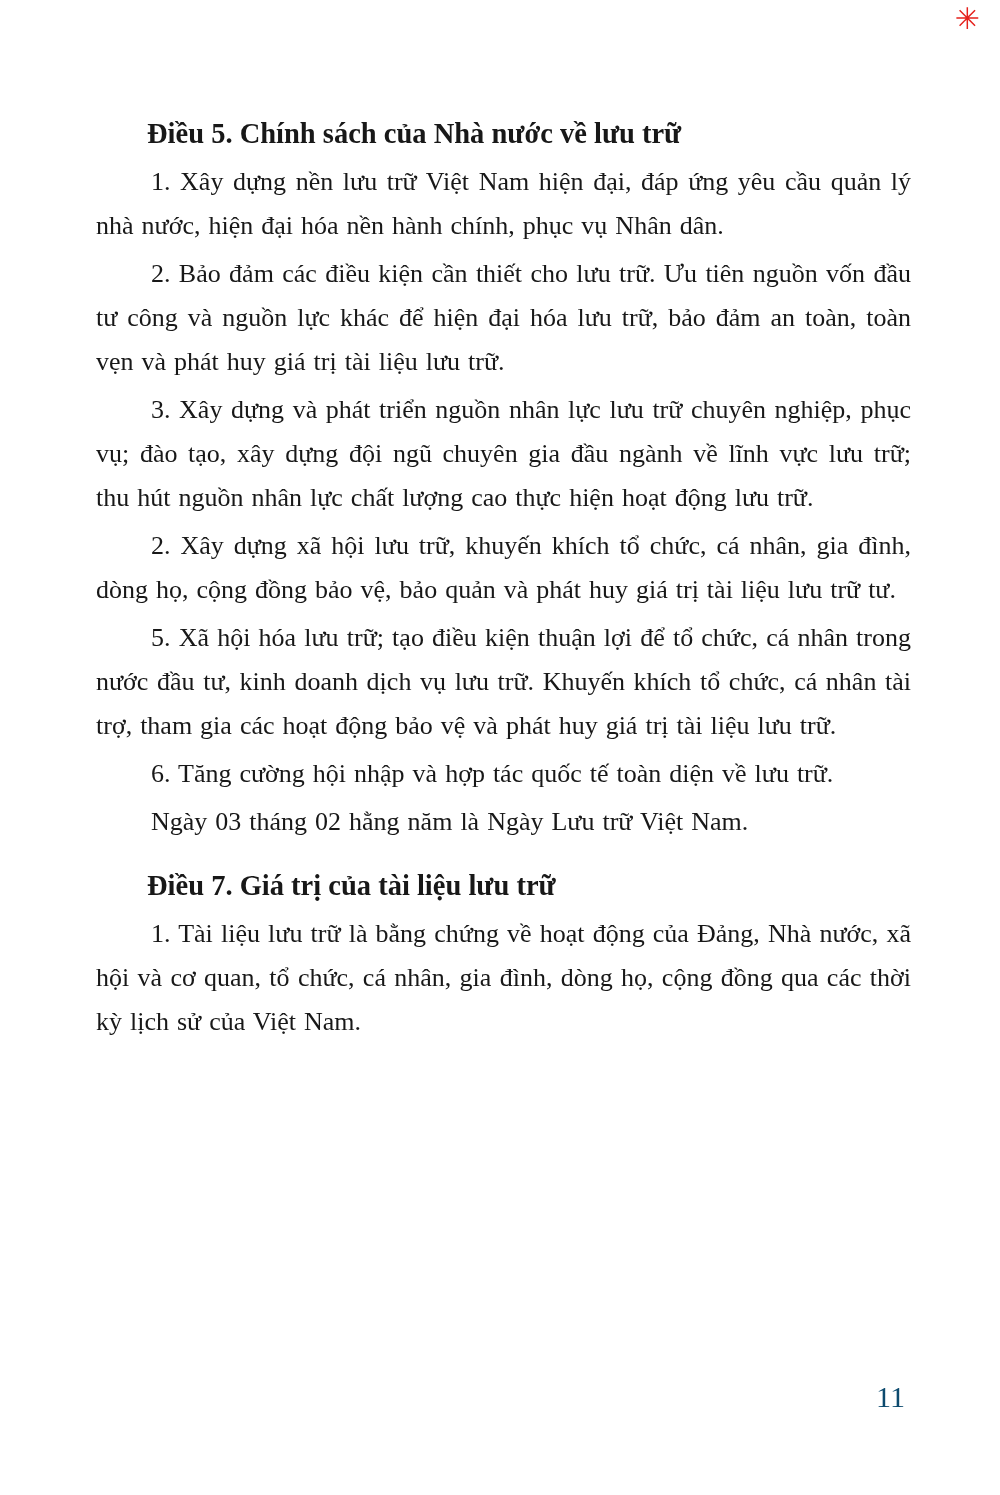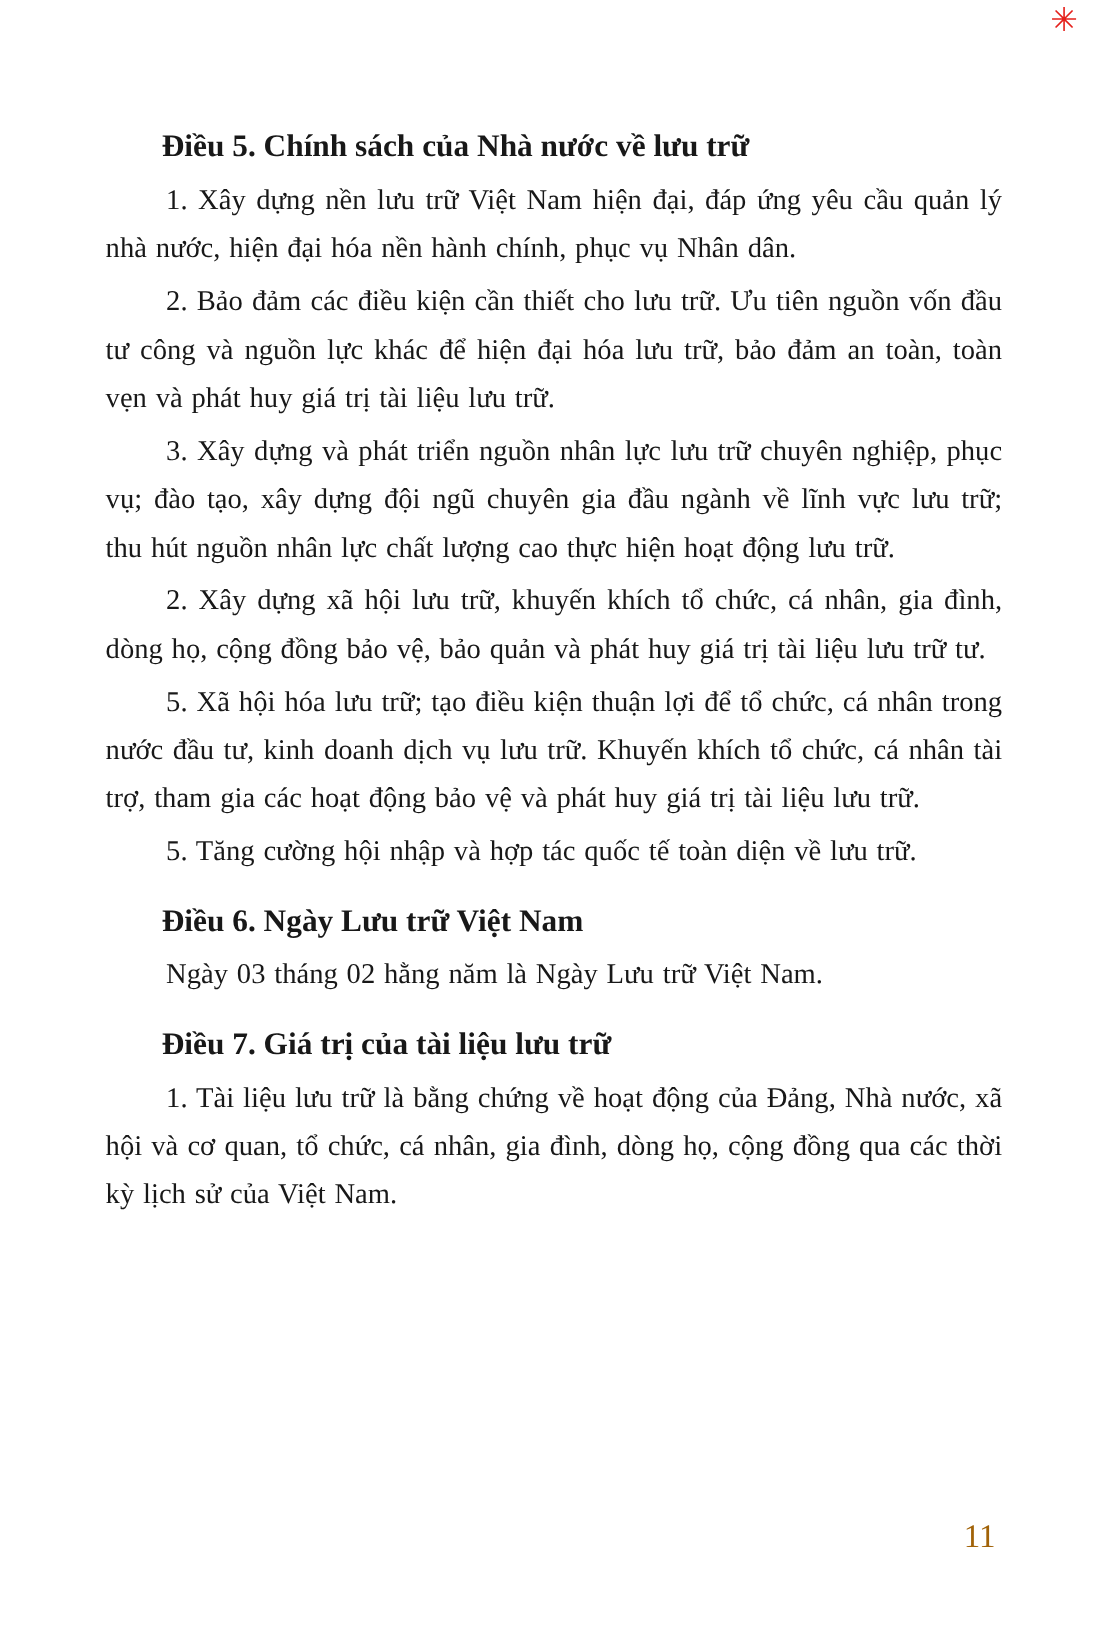--- a/index.html
+++ b/index.html
@@ -47,41 +47,40 @@
     text-align: justify;
     text-indent: 55px;
     word-spacing: 1.5px;
   }
   .page-number {
     position: absolute;
     top: 1382px;
     right: 95px;
     font-size: 30px;
     line-height: 1;
-    color: #a16207;
+    color: #0c4a6e;
   }
 </style>
 </head>
 <body>
 
 <div class="page">
 
   <span class="corner-icon">✳</span>
 
   <main class="content">
 
     <h2 class="heading">Điều 5. Chính sách của Nhà nước về lưu trữ</h2>
     <p class="para">1. Xây dựng nền lưu trữ Việt Nam hiện đại, đáp ứng yêu cầu quản lý nhà nước, hiện đại hóa nền hành chính, phục vụ Nhân dân.</p>
     <p class="para">2. Bảo đảm các điều kiện cần thiết cho lưu trữ. Ưu tiên nguồn vốn đầu tư công và nguồn lực khác để hiện đại hóa lưu trữ, bảo đảm an toàn, toàn vẹn và phát huy giá trị tài liệu lưu trữ.</p>
     <p class="para">3. Xây dựng và phát triển nguồn nhân lực lưu trữ chuyên nghiệp, phục vụ; đào tạo, xây dựng đội ngũ chuyên gia đầu ngành về lĩnh vực lưu trữ; thu hút nguồn nhân lực chất lượng cao thực hiện hoạt động lưu trữ.</p>
     <p class="para">2. Xây dựng xã hội lưu trữ, khuyến khích tổ chức, cá nhân, gia đình, dòng họ, cộng đồng bảo vệ, bảo quản và phát huy giá trị tài liệu lưu trữ tư.</p>
     <p class="para">5. Xã hội hóa lưu trữ; tạo điều kiện thuận lợi để tổ chức, cá nhân trong nước đầu tư, kinh doanh dịch vụ lưu trữ. Khuyến khích tổ chức, cá nhân tài trợ, tham gia các hoạt động bảo vệ và phát huy giá trị tài liệu lưu trữ.</p>
-    <p class="para">5. Tăng cường hội nhập và hợp tác quốc tế toàn diện về lưu trữ.</p>
+    <p class="para">6. Tăng cường hội nhập và hợp tác quốc tế toàn diện về lưu trữ.</p>
 
-    <h2 class="heading spaced">Điều 6. Ngày Lưu trữ Việt Nam</h2>
     <p class="para">Ngày 03 tháng 02 hằng năm là Ngày Lưu trữ Việt Nam.</p>
 
     <h2 class="heading spaced">Điều 7. Giá trị của tài liệu lưu trữ</h2>
     <p class="para">1. Tài liệu lưu trữ là bằng chứng về hoạt động của Đảng, Nhà nước, xã hội và cơ quan, tổ chức, cá nhân, gia đình, dòng họ, cộng đồng qua các thời kỳ lịch sử của Việt Nam.</p>
 
   </main>
 
   <div class="page-number">11</div>
 
 </div>

